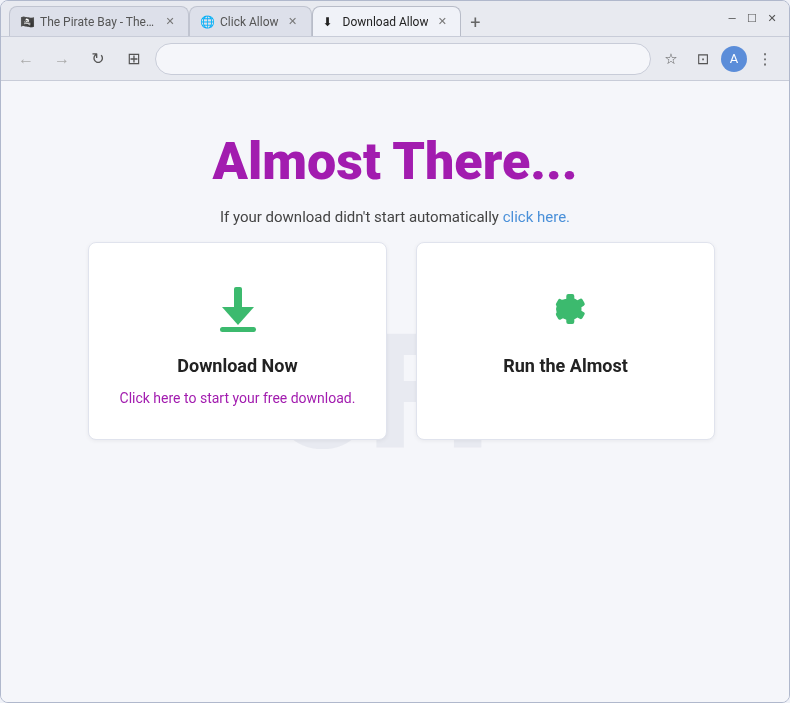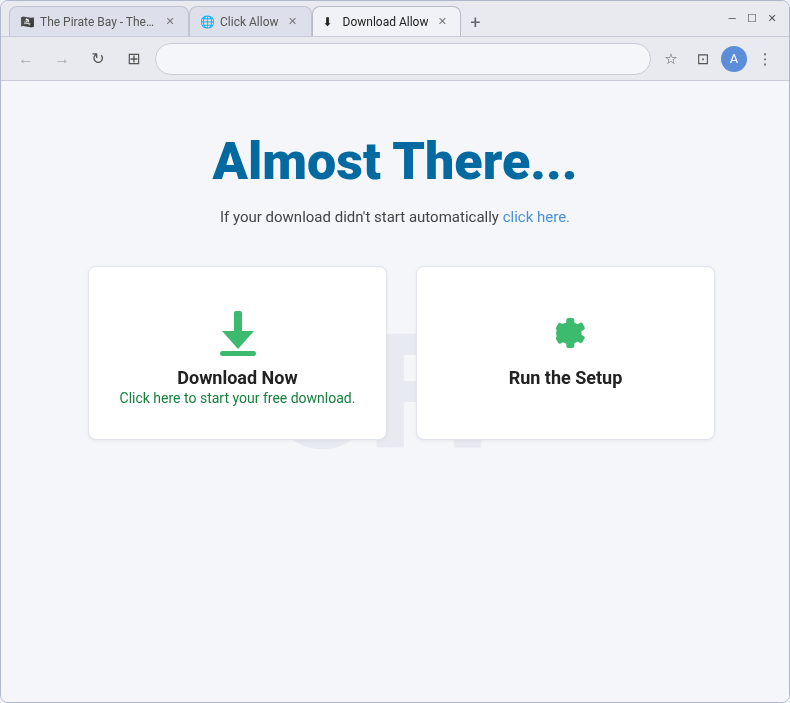--- a/index.html
+++ b/index.html
@@ -229,29 +229,29 @@
       width: 100%;
       display: flex;
       flex-direction: column;
       align-items: center;
       padding: 50px 20px 30px;
     }
 
     .main-title {
       font-size: 52px;
       font-weight: 900;
-      color: #0369a1;
+      color: #a21caf;
       margin-bottom: 16px;
       text-align: center;
     }
 
     .subtitle {
       font-size: 15px;
       color: #444;
-      margin-bottom: 40px;
+      margin-bottom: 16px;
       text-align: center;
     }
 
     .subtitle a {
       color: #4a90d9;
       text-decoration: none;
     }
 
     
     .cards-row {
@@ -264,21 +264,21 @@
 
     .card {
       background: #fff;
       border: 1px solid #e0e3ed;
       border-radius: 8px;
       padding: 36px 30px 30px;
       flex: 1;
       display: flex;
       flex-direction: column;
       align-items: center;
-      gap: 0;
+      gap: 12px;
       cursor: pointer;
       box-shadow: 0 1px 4px rgba(0,0,0,0.06);
       margin-left: 13px;
     }
 
     .card-icon {
       width: 60px;
       height: 60px;
       display: flex;
       align-items: center;
@@ -288,21 +288,21 @@
 
     .card-title {
       font-size: 18px;
       font-weight: 700;
       color: #222;
       text-align: center;
     }
 
     .card-desc {
       font-size: 14px;
-      color: #15803d;
+      color: #a21caf;
       text-align: center;
       line-height: 1.5;
     }
 
     
     .download-icon svg,
     .setup-icon svg {
       width: 52px;
       height: 52px;
     }
@@ -403,20 +403,20 @@
           <div class="card-desc">Click here to start your free download.</div>
         </div>
 
         <div class="card">
           <div class="card-icon setup-icon">
             <svg viewBox="0 0 52 52" fill="none" xmlns="http://www.w3.org/2000/svg">
               <path d="M26 16a10 10 0 1 0 0 20 10 10 0 0 0 0-20zm0 16a6 6 0 1 1 0-12 6 6 0 0 1 0 12z" fill="#3cba6e"></path>
               <path d="M43.8 29.2l-2.4-1.4a16.2 16.2 0 0 0 0-3.6l2.4-1.4a2 2 0 0 0 .7-2.7l-2-3.5a2 2 0 0 0-2.7-.7l-2.4 1.4a16 16 0 0 0-3.1-1.8V13a2 2 0 0 0-2-2h-4a2 2 0 0 0-2 2v2.8a16 16 0 0 0-3.1 1.8l-2.4-1.4a2 2 0 0 0-2.7.7l-2 3.5a2 2 0 0 0 .7 2.7l2.4 1.4a16.2 16.2 0 0 0 0 3.6l-2.4 1.4a2 2 0 0 0-.7 2.7l2 3.5a2 2 0 0 0 2.7.7l2.4-1.4a16 16 0 0 0 3.1 1.8V39a2 2 0 0 0 2 2h4a2 2 0 0 0 2-2v-2.8a16 16 0 0 0 3.1-1.8l2.4 1.4a2 2 0 0 0 2.7-.7l2-3.5a2 2 0 0 0-.7-2.7z" fill="#3cba6e"></path>
             </svg>
           </div>
-          <div class="card-title">Run the Setup</div>
+          <div class="card-title">Run the Almost</div>
         </div>
 
       </div>
     </div>
   </div>
 
 </div>
 
 </body></html>

